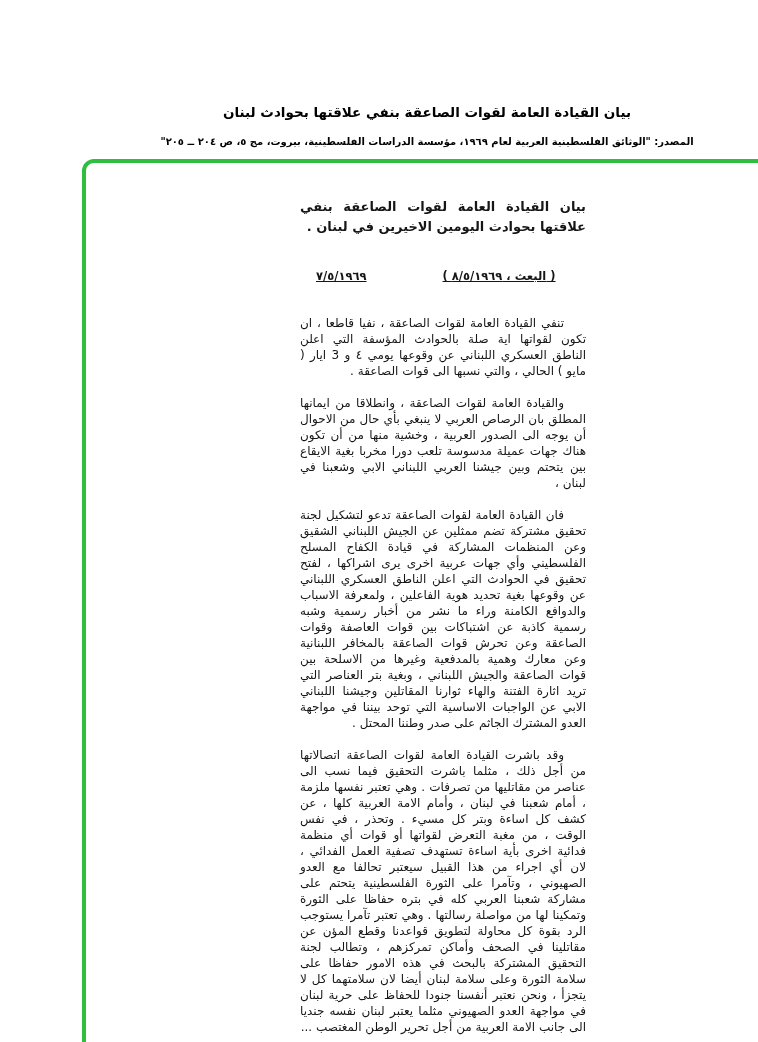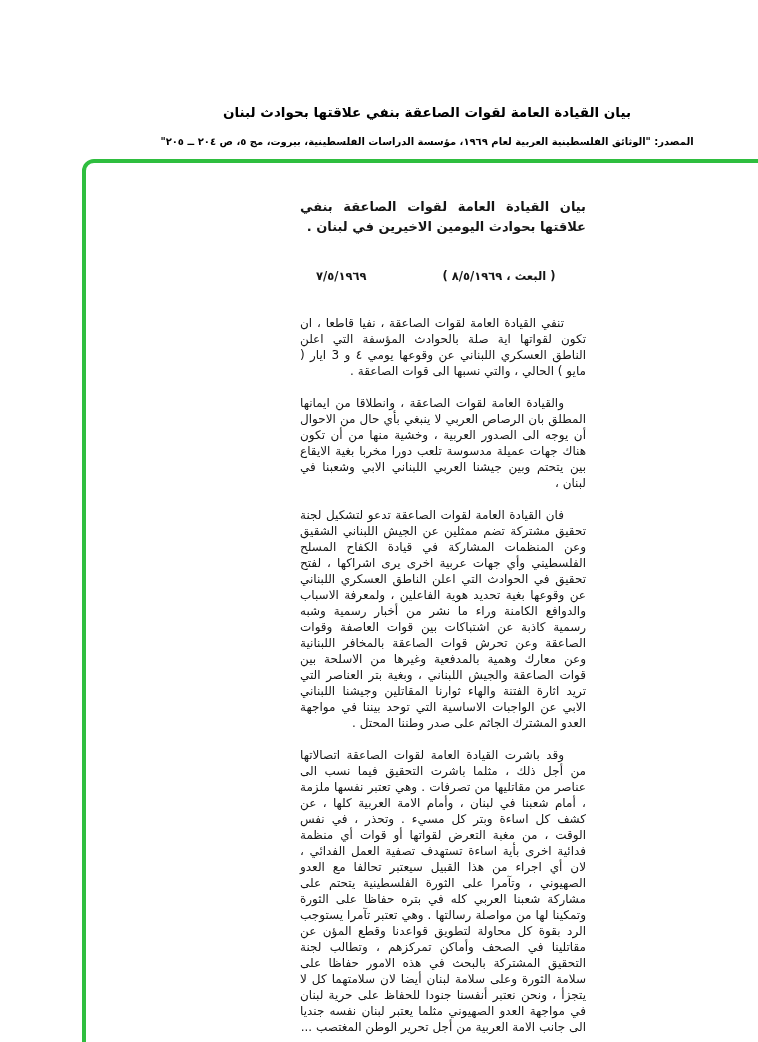--- a/index.html
+++ b/index.html
@@ -52,20 +52,21 @@
   }
   .date-row {
     display:flex;
     direction:ltr;
     align-items:center;
     gap:44px;
     margin-top:9px;
     font-size:11.5px;
     font-weight:bold;
     white-space:nowrap;
+    text-decoration:underline;
   }
   .para {
     font-size:12px;
     line-height:16px;
     text-align:justify;
     text-indent:22px;
     margin-top:9px;
   }
   .footer-rule {
     position:absolute;

